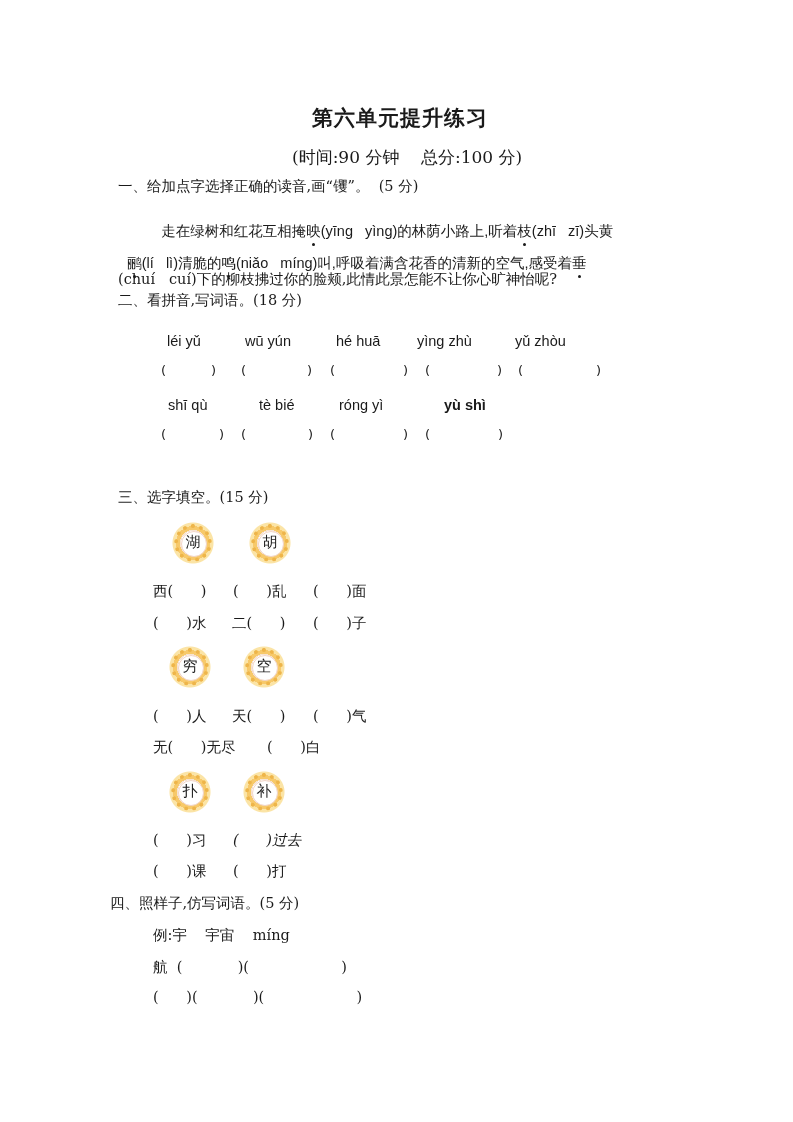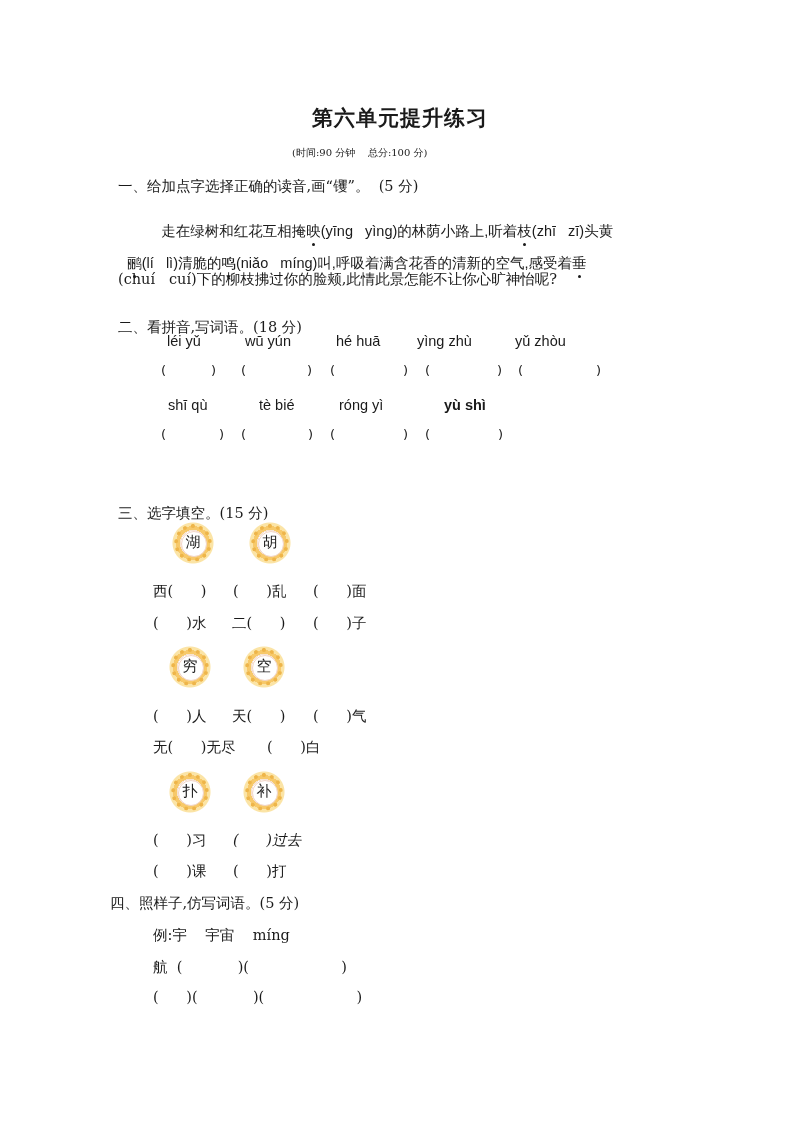--- a/index.html
+++ b/index.html
@@ -1,20 +1,20 @@
 <!DOCTYPE html>
 <html><head>
 <meta charset="utf-8">
 <style>
   html, body { margin: 0; padding: 0; background: #ffffff; }
   body { width: 793px; height: 1122px; position: relative; overflow: hidden;
          font-family: "DejaVu Serif", "Liberation Serif", serif; color: #1a1a1a; }
   .abs { position: absolute; white-space: pre; }
   .title { font-size: 21px; font-weight: bold; letter-spacing: 1px; }
-  .sub { font-size: 10px; }
+  .sub { font-size: 17px; }
   .txt { font-size: 14.5px; }
   .py { font-family: "Liberation Sans", "DejaVu Sans", sans-serif; font-size: 14.5px; }
   .dot { position: relative; display: inline-block; }
   .dot::after { content: ""; position: absolute; left: 50%; bottom: -5px; width: 3px; height: 3px;
                 margin-left: -1.5px; background: #1a1a1a; border-radius: 50%; }
   .paren { font-family: "DejaVu Sans", sans-serif; font-size: 13px; color: #222; }
   .badge { position: absolute; width: 44px; height: 44px; border-radius: 50%;
            background: radial-gradient(circle, #ffffff 0 12px, #f6e3d2 12px 13px, #f7c96a 13px 17px, #fbe4a6 17px 20px, #ffffff 21px);
            box-shadow: 0 0 0 1px #fff; }
   .badge::before { content: ""; position: absolute; inset: 3px; border-radius: 50%;
@@ -32,21 +32,21 @@
 
 <div class="abs txt" style="left:118px; top:177px;">一、给加点字选择正确的读音,画“䦆”。  (5 分)</div>
 <div class="abs txt" style="left:152px; top:206px;">
   <span>走在绿树和红花互相掩</span><span class="dot">映</span><span class="py">(yīng   yìng)的林荫小路上,听着</span><span class="dot">枝</span><span class="py">(zhī   zī)头黄</span>
 </div>
 <div class="abs txt" style="left:118px; top:238px;">
   <span class="dot">鹂</span><span class="py">(lí   lì)清脆的</span><span class="dot">鸣</span><span class="py">(niǎo   míng)叫,呼吸着满含花香的清新的空气,感受着</span><span class="dot">垂</span>
 </div>
 <div class="abs txt" style="left:118px; top:270px;">(chuí   cuí)下的柳枝拂过你的脸颊,此情此景怎能不让你心旷神怡呢?</div>
 
-<div class="abs txt" style="left:118px; top:318px;">二、看拼音,写词语。(18 分)</div>
+<div class="abs txt" style="left:118px; top:291px;">二、看拼音,写词语。(18 分)</div>
 <div class="abs py" style="left:167px; top:333px;">léi yǔ</div>
 <div class="abs py" style="left:245px; top:333px;">wū yún</div>
 <div class="abs py" style="left:336px; top:333px;">hé huā</div>
 <div class="abs py" style="left:417px; top:333px;">yìng zhù</div>
 <div class="abs py" style="left:515px; top:333px;">yǔ zhòu</div>
 
 <span class="abs paren" style="left:161px; top:363px;">(</span>
 <span class="abs paren" style="left:211px; top:363px;">)</span>
 <span class="abs paren" style="left:241px; top:363px;">(</span>
 <span class="abs paren" style="left:307px; top:363px;">)</span>
@@ -64,21 +64,21 @@
 
 <span class="abs paren" style="left:161px; top:427px;">(</span>
 <span class="abs paren" style="left:219px; top:427px;">)</span>
 <span class="abs paren" style="left:241px; top:427px;">(</span>
 <span class="abs paren" style="left:308px; top:427px;">)</span>
 <span class="abs paren" style="left:330px; top:427px;">(</span>
 <span class="abs paren" style="left:403px; top:427px;">)</span>
 <span class="abs paren" style="left:425px; top:427px;">(</span>
 <span class="abs paren" style="left:498px; top:427px;">)</span>
 
-<div class="abs txt" style="left:118px; top:504px;">三、选字填空。(15 分)</div>
+<div class="abs txt" style="left:118px; top:488px;">三、选字填空。(15 分)</div>
 
 <div class="badge" style="left:171px; top:521px;">
     <div class="inner"></div>
     <span>湖</span>
   </div>
 <div class="badge" style="left:248px; top:521px;">
     <div class="inner"></div>
     <span>胡</span>
   </div>
 <div class="abs txt" style="left:153px; top:582px;">西(      )</div>

